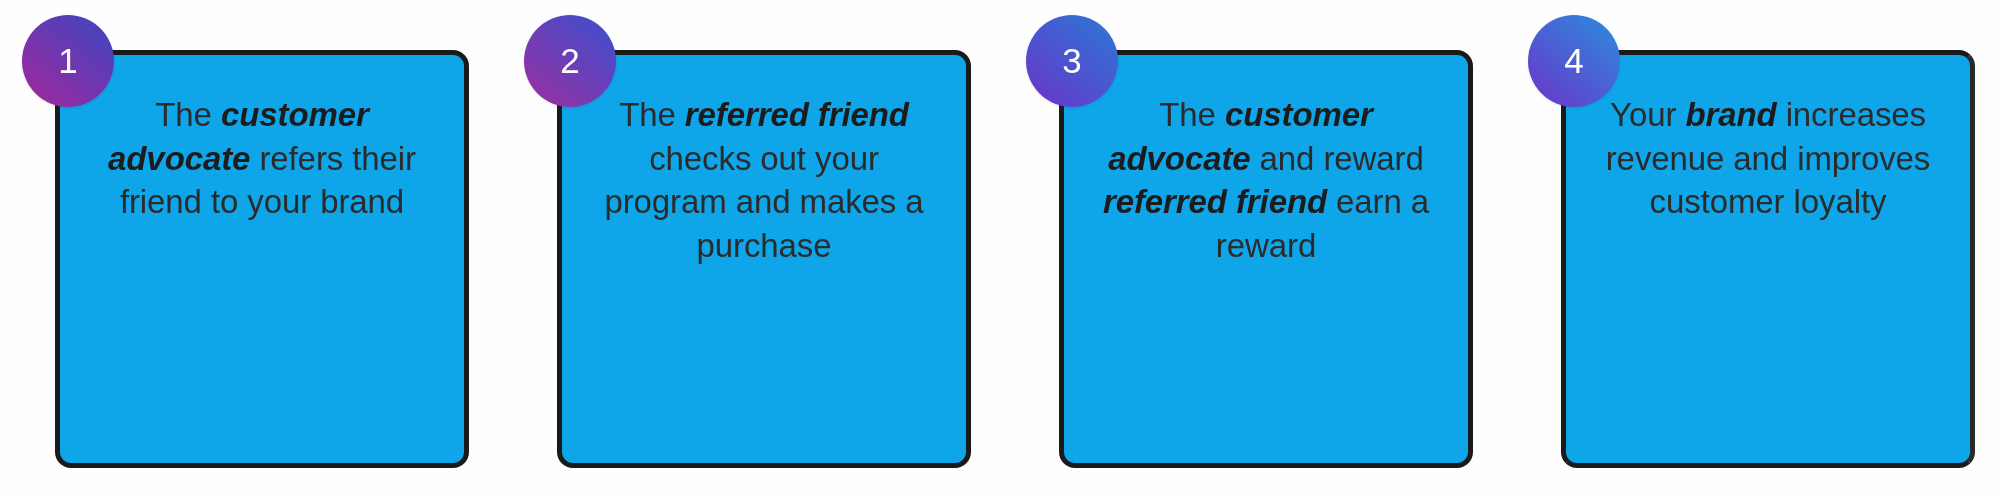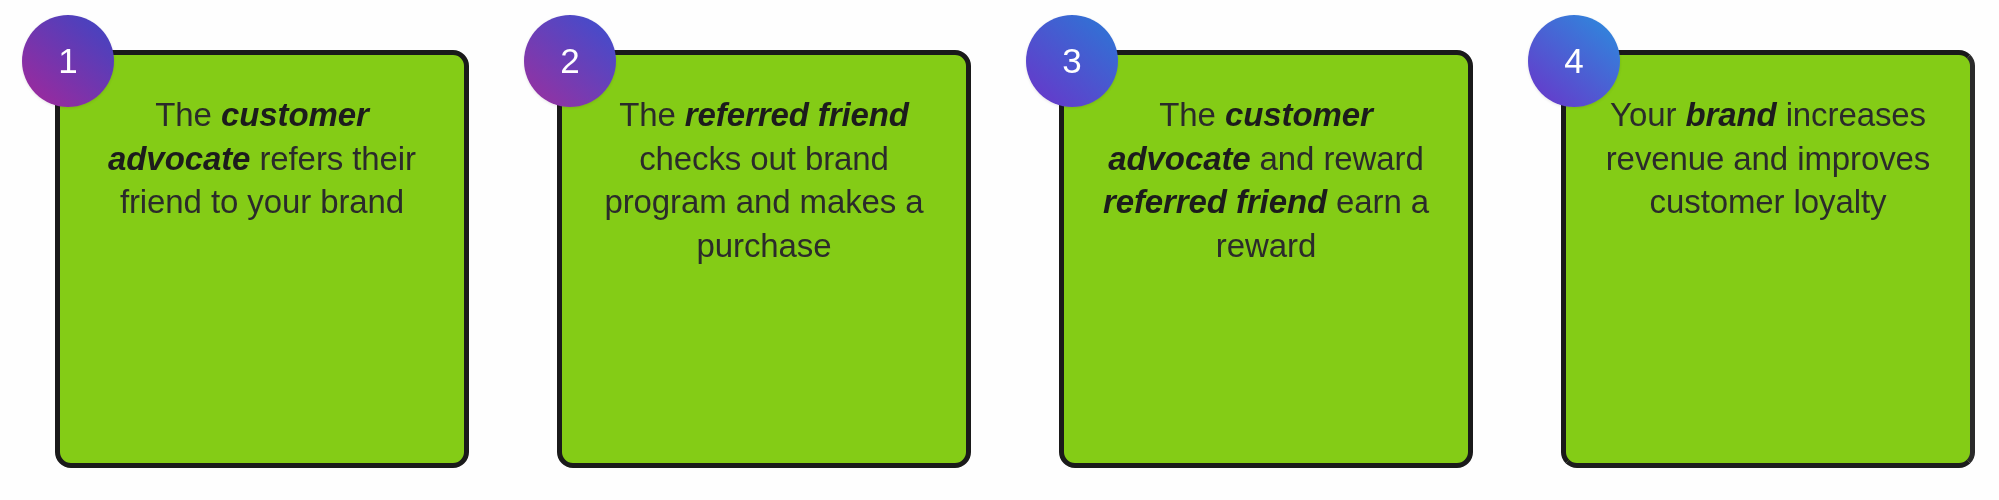--- a/index.html
+++ b/index.html
@@ -46,21 +46,21 @@
 
   .step-card {
     position: absolute;
     left: 0;
     top: 0;
     width: 414px;
     height: 418px;
     box-sizing: border-box;
     border: 5px solid #1a1a1a;
     border-radius: 16px;
-    background: #84cc16;
+    background: #0ea5e9;
     display: flex;
     align-items: flex-start;
     justify-content: center;
   }
 
   
   .step:last-child .step-card {
     border-bottom-color: #1d1d1d;
     border-right-color: #2a2a2a;
   }
@@ -122,21 +122,21 @@
       <div class="step">
         <div class="step-card">
           <p class="step-text"><span>The </span><b>customer advocate</b><span> refers their friend to your brand</span></p>
         </div>
         <div class="step-badge" style="background: linear-gradient(40deg, rgb(164, 39, 154) 0%, rgb(59, 70, 196) 100%);">
           <span class="badge-num">1</span>
         </div>
       </div>
       <div class="step">
         <div class="step-card">
-          <p class="step-text"><span>The </span><b>referred friend</b><span> checks out brand program and makes a purchase</span></p>
+          <p class="step-text"><span>The </span><b>referred friend</b><span> checks out your program and makes a purchase</span></p>
         </div>
         <div class="step-badge" style="background: linear-gradient(40deg, rgb(156, 47, 158) 0%, rgb(58, 79, 208) 100%);">
           <span class="badge-num">2</span>
         </div>
       </div>
       <div class="step">
         <div class="step-card">
           <p class="step-text"><span>The </span><b>customer advocate</b><span> and reward </span><b>referred friend</b><span> earn a reward</span></p>
         </div>
         <div class="step-badge" style="background: linear-gradient(40deg, rgb(107, 51, 201) 0%, rgb(42, 121, 214) 100%);">

